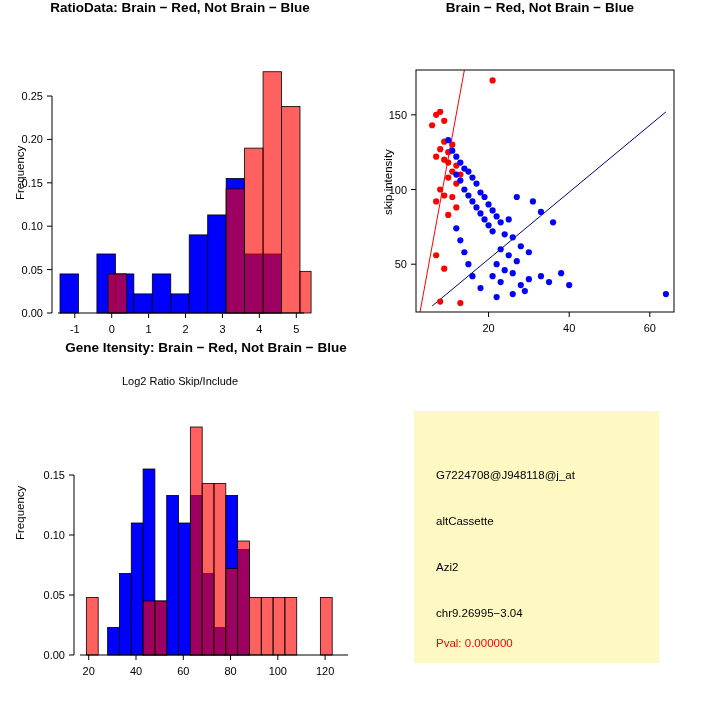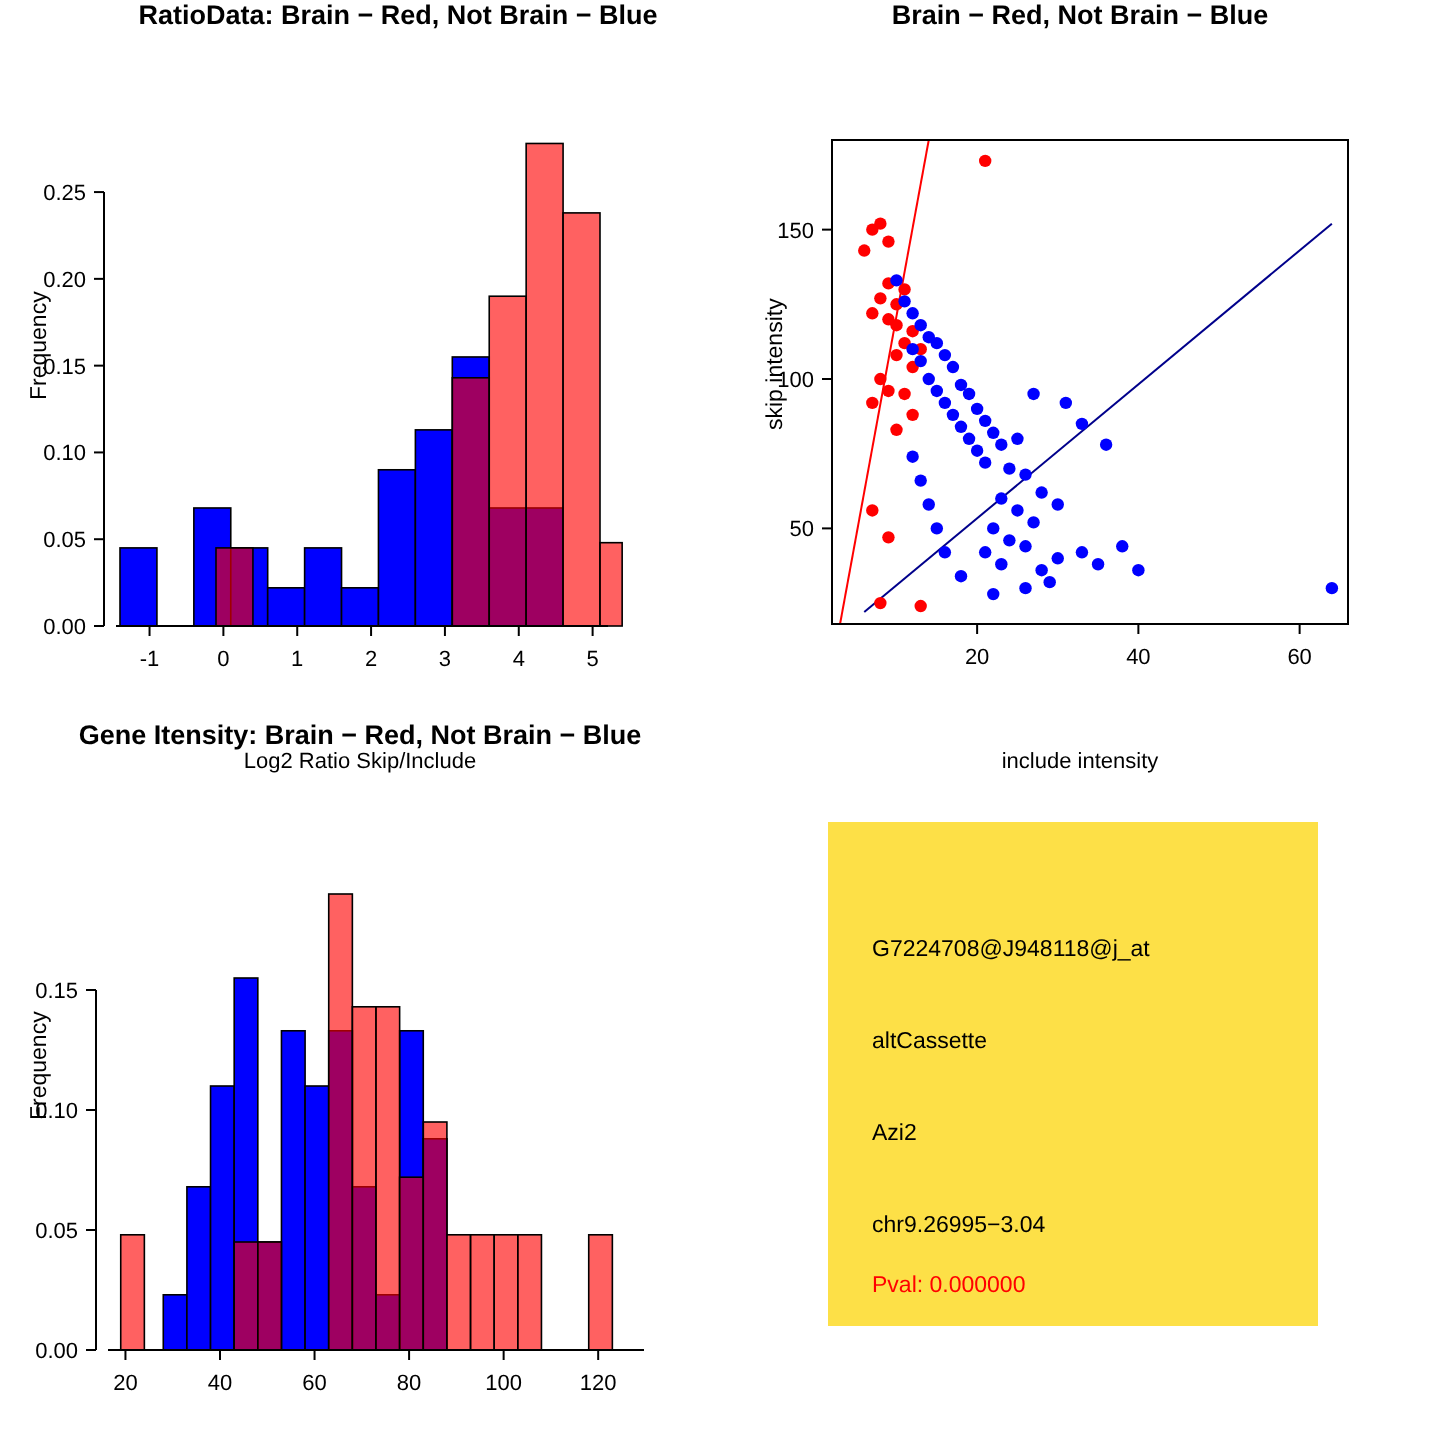--- a/index.html
+++ b/index.html
@@ -29,35 +29,35 @@
     white-space:nowrap;
     transform-origin:0 0;
   }
   svg { display:block; }
 
   
   #infobox {
     position:absolute;
     left:414px; top:411px;
     width:245px; height:252px;
-    background:#fde047;
+    background:#fef9c3;
   }
   #infobox .line {
     position:absolute;
     left:22px;
     font-size:11.5px;
     white-space:nowrap;
   }
   #infobox .pval { color:#ff0000;text-align:right; }
 </style>
 </head>
 <body>
 
 <div class="panel" id="p1" style="left:0;top:0;width:360px;height:360px;">
-  <div class="title" style="left:0;top:18px;width:360px;padding-left:19px;">RatioData: Brain − Red, Not Brain − Blue</div>
+  <div class="title" style="left:0;top:18px;width:360px;">RatioData: Brain − Red, Not Brain − Blue</div>
   <svg id="p1svg" width="360" height="360">
       <rect x="60" y="258.94642857142856" width="18.461538461538453" height="39.053571428571445" fill="#0000ff" stroke="#000" stroke-width="0.8"></rect>
       <rect x="96.92307692307692" y="238.9857142857143" width="18.461538461538467" height="59.014285714285705" fill="#0000ff" stroke="#000" stroke-width="0.8"></rect>
       <rect x="115.38461538461539" y="258.94642857142856" width="18.46153846153848" height="39.053571428571445" fill="#0000ff" stroke="#000" stroke-width="0.8"></rect>
       <rect x="133.84615384615387" y="278.90714285714284" width="18.461538461538453" height="19.092857142857156" fill="#0000ff" stroke="#000" stroke-width="0.8"></rect>
       <rect x="152.30769230769232" y="258.94642857142856" width="18.461538461538453" height="39.053571428571445" fill="#0000ff" stroke="#000" stroke-width="0.8"></rect>
       <rect x="170.76923076923077" y="278.90714285714284" width="18.461538461538453" height="19.092857142857156" fill="#0000ff" stroke="#000" stroke-width="0.8"></rect>
       <rect x="189.23076923076923" y="219.89285714285717" width="18.46153846153848" height="78.10714285714283" fill="#0000ff" stroke="#000" stroke-width="0.8"></rect>
       <rect x="207.6923076923077" y="199.93214285714288" width="18.461538461538453" height="98.06785714285712" fill="#0000ff" stroke="#000" stroke-width="0.8"></rect>
       <rect x="226.15384615384616" y="163.4821428571429" width="18.461538461538453" height="134.5178571428571" fill="#0000ff" stroke="#000" stroke-width="0.8"></rect>
@@ -205,25 +205,24 @@
       <text x="209.1875" y="317" font-size="11" font-family="Liberation Sans, sans-serif" text-anchor="middle" fill="#000">40</text>
       <line x1="289.8125" y1="297" x2="289.8125" y2="302" stroke="#000" stroke-width="1"></line>
       <text x="289.8125" y="317" font-size="11" font-family="Liberation Sans, sans-serif" text-anchor="middle" fill="#000">60</text>
       <line x1="56" y1="249.19753086419752" x2="51" y2="249.19753086419752" stroke="#000" stroke-width="1"></line>
       <text x="47" y="253.19753086419752" font-size="11" font-family="Liberation Sans, sans-serif" text-anchor="end" fill="#000">50</text>
       <line x1="56" y1="174.50617283950618" x2="51" y2="174.50617283950618" stroke="#000" stroke-width="1"></line>
       <text x="47" y="178.50617283950618" font-size="11" font-family="Liberation Sans, sans-serif" text-anchor="end" fill="#000">100</text>
       <line x1="56" y1="99.81481481481484" x2="51" y2="99.81481481481484" stroke="#000" stroke-width="1"></line>
       <text x="47" y="103.81481481481484" font-size="11" font-family="Liberation Sans, sans-serif" text-anchor="end" fill="#000">150</text>
     </svg>
-  <div class="axis-label" style="left:0;top:344px;width:360px;">include intensity</div>
   <div class="vert-label" style="left:22px;top:215px;transform:rotate(-90deg);">skip intensity</div>
 </div>
 
-<div class="panel" id="p3" style="left:0;top:360px;width:360px;height:360px;">
+<div class="panel" id="p3" style="left:0;top:340px;width:360px;height:360px;padding-left:26px;">
   <div class="title" style="left:0;top:22px;width:360px;">Gene Itensity: Brain − Red, Not Brain − Blue</div>
   <svg id="p3svg" width="360" height="360">
       <rect x="81.63636363636364" y="272.4" width="11.818181818181813" height="27.600000000000023" fill="#0000ff" stroke="#000" stroke-width="0.8"></rect>
       <rect x="93.45454545454545" y="218.39999999999998" width="11.818181818181827" height="81.60000000000002" fill="#0000ff" stroke="#000" stroke-width="0.8"></rect>
       <rect x="105.27272727272728" y="168.00000000000003" width="11.818181818181813" height="131.99999999999997" fill="#0000ff" stroke="#000" stroke-width="0.8"></rect>
       <rect x="117.0909090909091" y="114.00000000000003" width="11.818181818181813" height="185.99999999999997" fill="#0000ff" stroke="#000" stroke-width="0.8"></rect>
       <rect x="128.9090909090909" y="246" width="11.818181818181813" height="54" fill="#0000ff" stroke="#000" stroke-width="0.8"></rect>
       <rect x="140.72727272727272" y="140.39999999999998" width="11.818181818181841" height="159.60000000000002" fill="#0000ff" stroke="#000" stroke-width="0.8"></rect>
       <rect x="152.54545454545456" y="168.00000000000003" width="11.818181818181813" height="131.99999999999997" fill="#0000ff" stroke="#000" stroke-width="0.8"></rect>
       <rect x="164.36363636363637" y="140.39999999999998" width="11.818181818181813" height="159.60000000000002" fill="#0000ff" stroke="#000" stroke-width="0.8"></rect>

